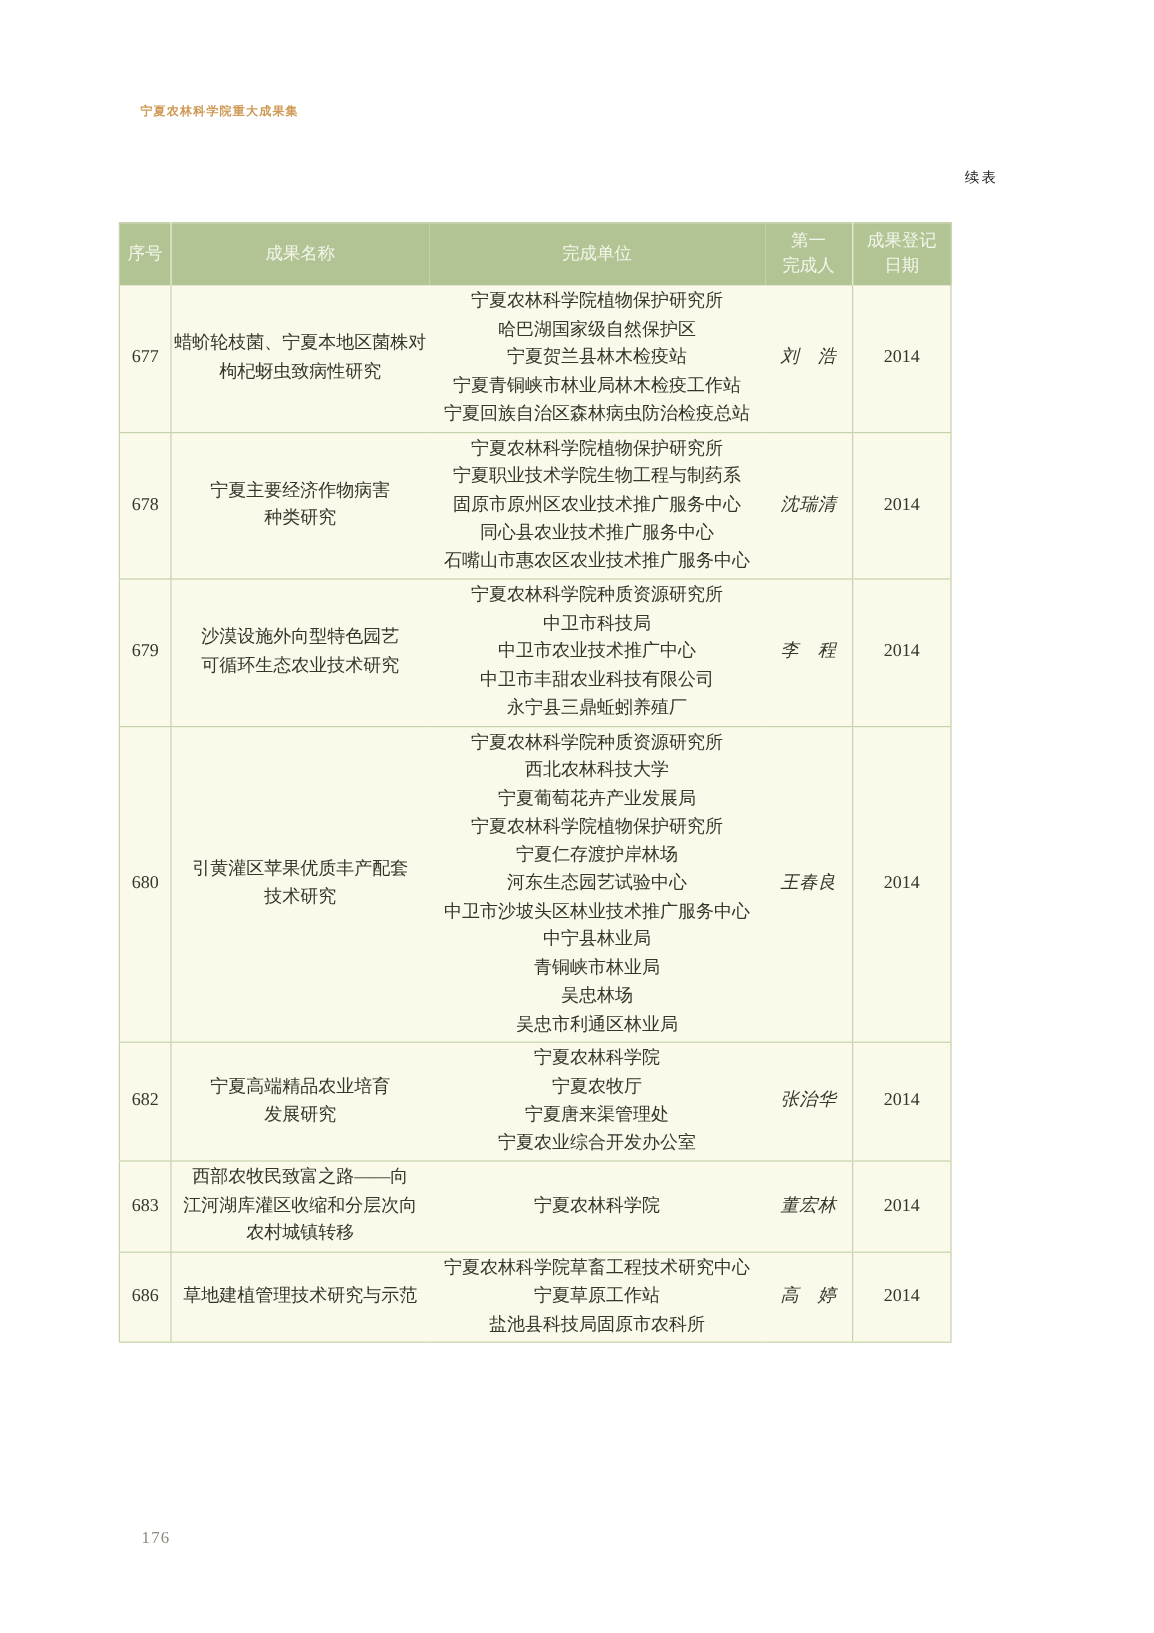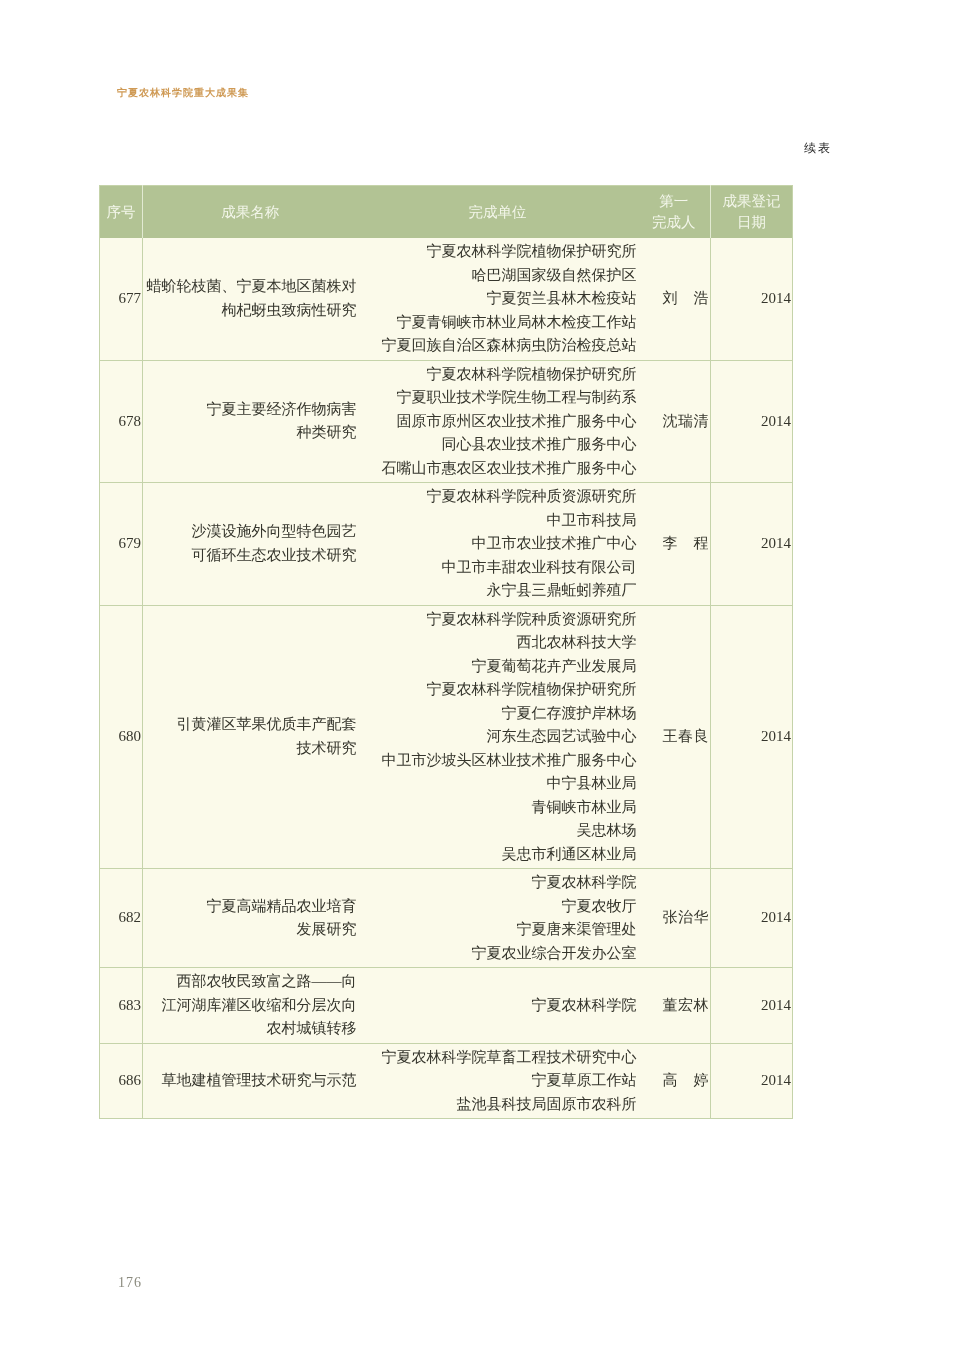--- a/index.html
+++ b/index.html
@@ -31,28 +31,28 @@
   thead th{
     background:var(--header_bg);color:var(--header_text);
     font-family:"Liberation Sans", sans-serif;font-weight:normal;
     font-size:14.5px;line-height:21px;text-align:center;vertical-align:middle;
     white-space:pre-line;padding:5px 0;height:42px;
   }
   thead th.h0{border-right:1px solid var(--header_divider);}
   thead th.h4{border-left:1px solid var(--header_divider);margin-left:28px;}
   tbody td{
     background:var(--cell_bg);color:var(--text);
-    font-size:15px;text-align:right;vertical-align:middle;
+    font-size:15px;text-align:center;vertical-align:middle;
     white-space:pre-line;padding:2px 1px;
     border-bottom:1px solid var(--border);
     line-height:23.5px;
   }
   tbody td.c0{border-right:1px solid var(--border);}
   tbody td.c4{border-left:1px solid var(--border);}
-  tbody td.c3{letter-spacing:0.5px;}
+  tbody td.c3{letter-spacing:0.5px;font-style:italic;}
   .page-num{
     position:absolute;left:118px;top:1275px;
     font-size:14px;color:var(--pagenum);letter-spacing:1px;
   }
 </style>
 </head>
 <body>
 
 <div class="book-title">宁夏农林科学院重大成果集</div>
 <div class="continued">续表</div>

